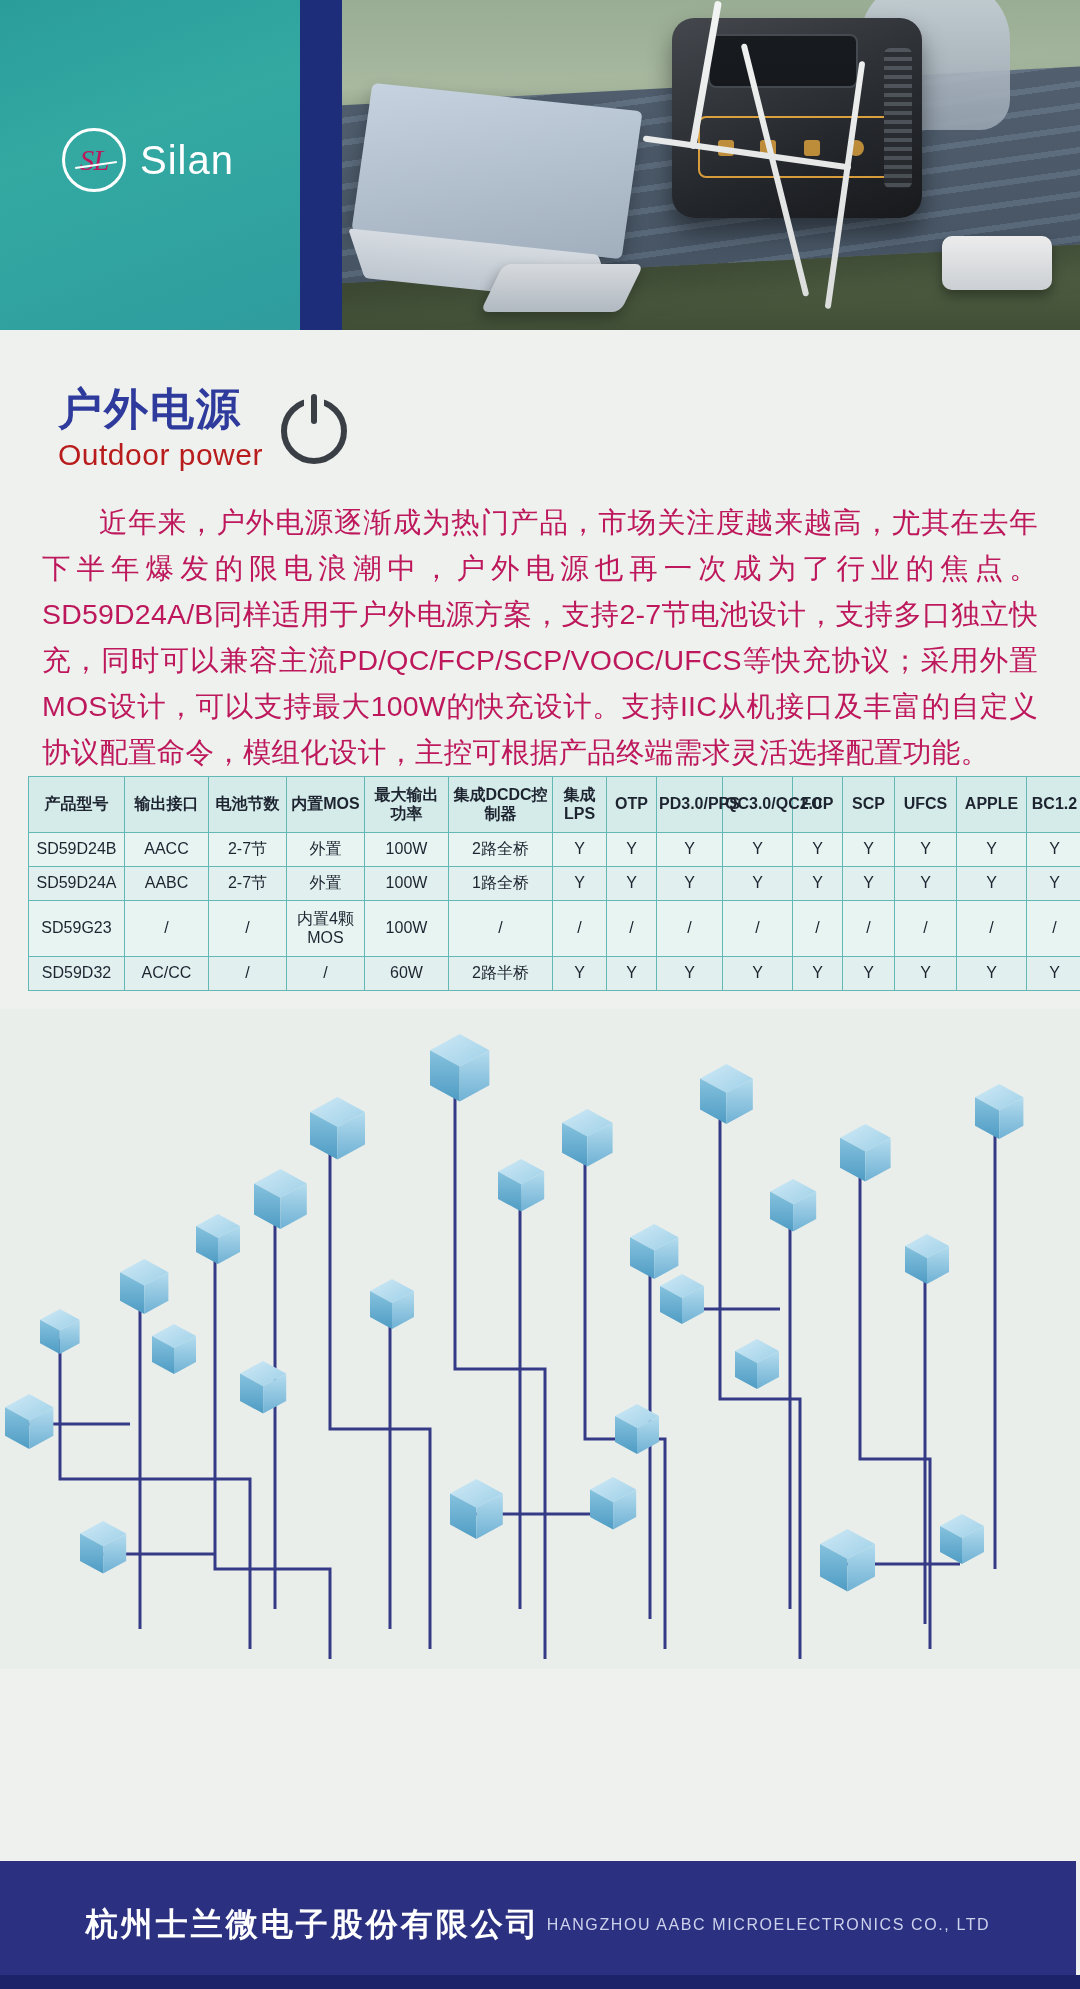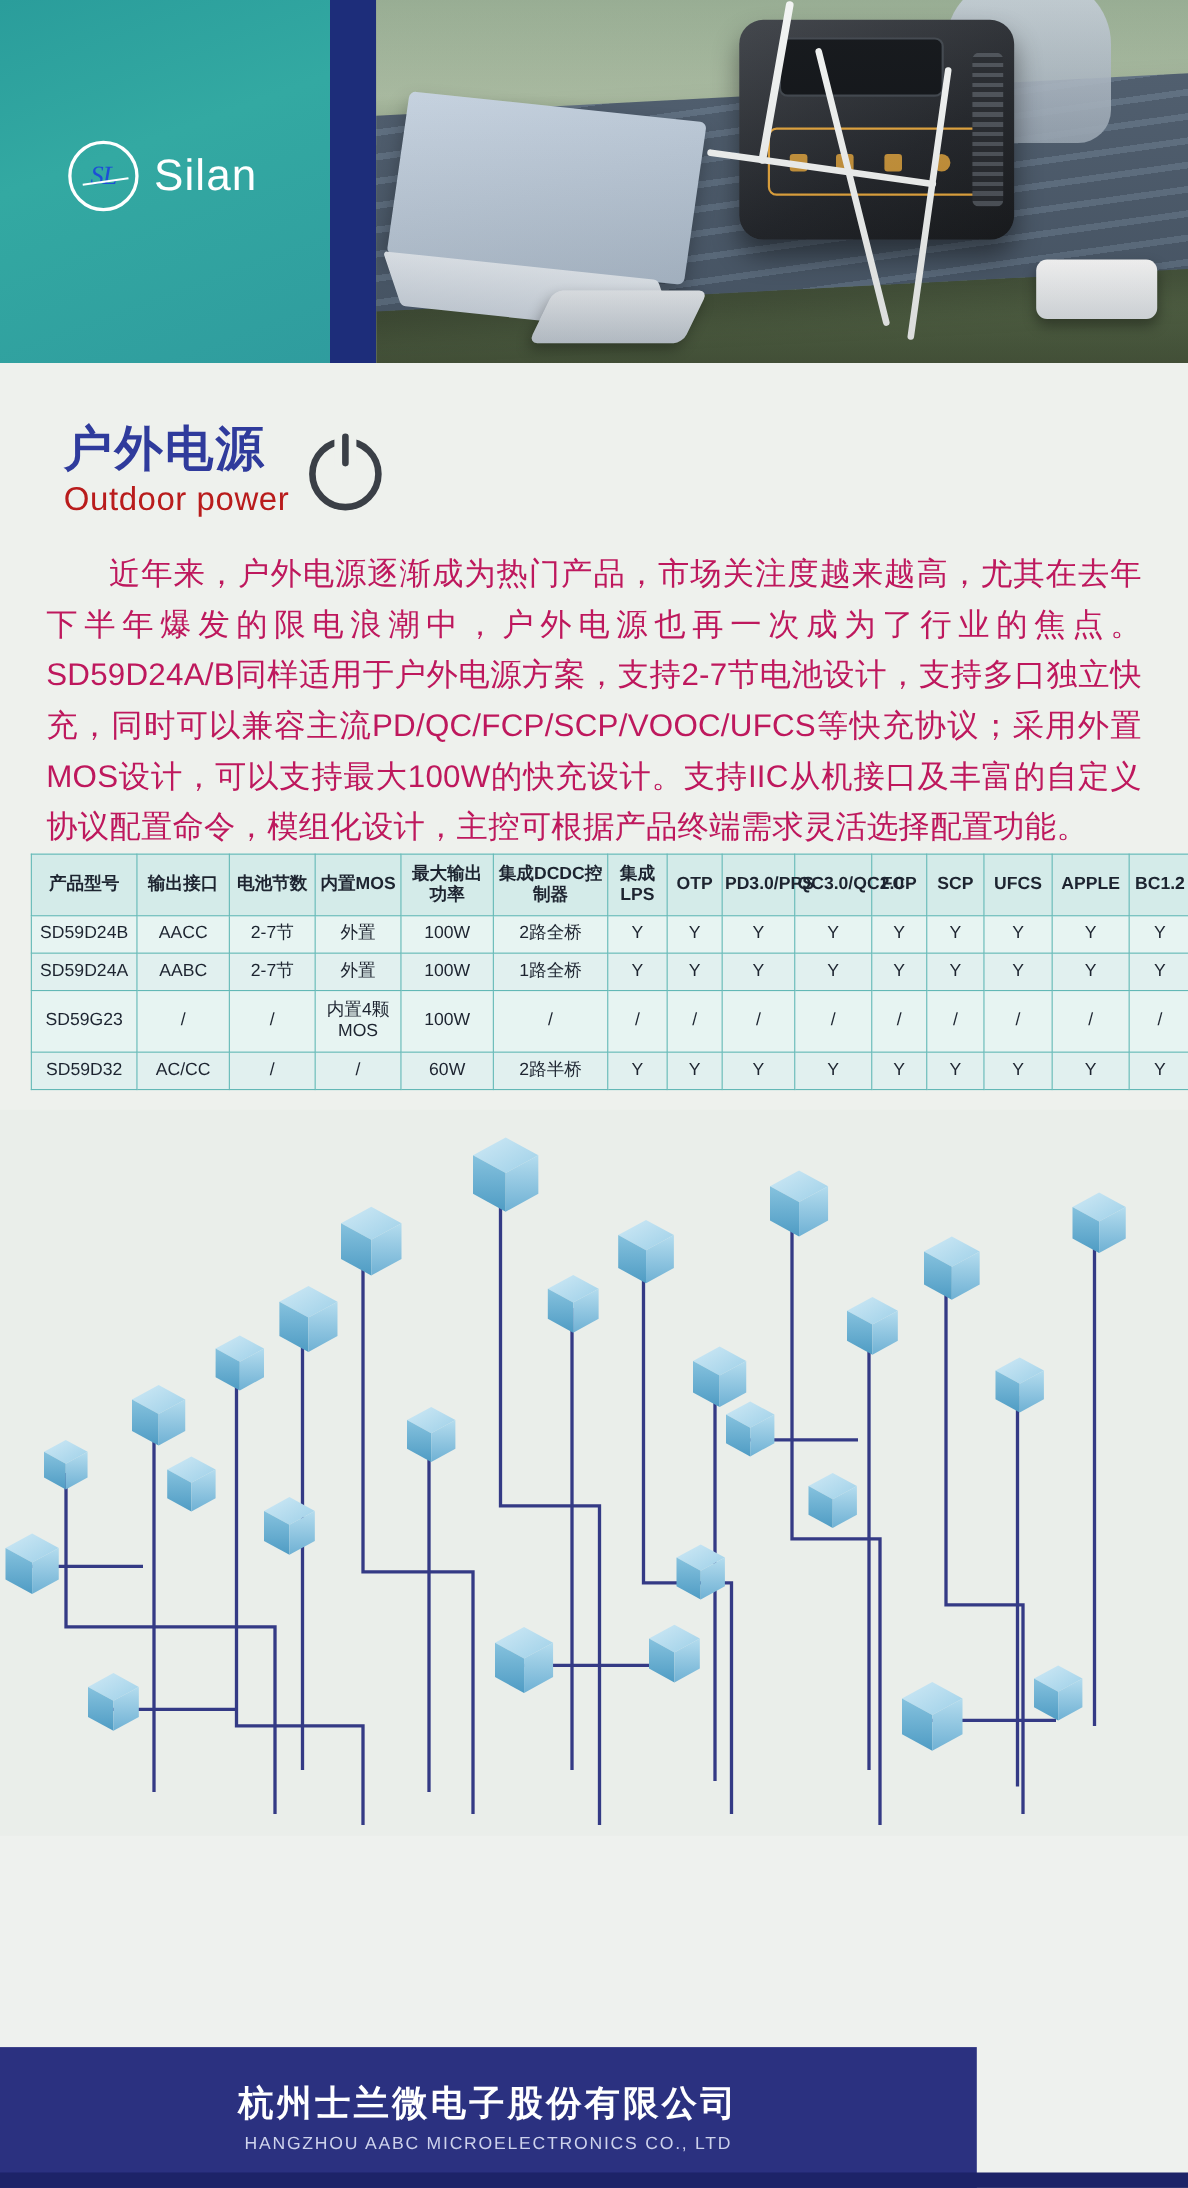--- a/index.html
+++ b/index.html
@@ -45,24 +45,24 @@
   .logo-mark {
     width: 64px; height: 64px;
     border: 3px solid #ffffff;
     border-radius: 50%;
     position: relative;
   }
   .logo-mark .sl {
     position: absolute;
     left: 0; top: 0; right: 0; bottom: 0;
     display: flex; align-items: center; justify-content: center;
-    color: #1d4ed8;
+    color: #be185d;
     font-family: "Liberation Serif", serif;
     font-style: italic;
-    font-size: 24px;
+    font-size: 29px;
     letter-spacing: -1px;
   }
   .logo-mark::after {
     content: "";
     position: absolute;
     left: 10px; top: 33px;
     width: 42px; height: 2px;
     background: #fff;
     transform: rotate(-8deg);
   }
@@ -311,26 +311,25 @@
     margin-top: 18px;
     background: #eaeeea;
     overflow: hidden;
   }
   .graphic svg { position: absolute; left: 0; top: 0; }
 
   
   .footer {
     position: absolute;
     left: 0; bottom: 0;
-    width: 888px;
+    width: 1076px;
     height: 128px;
     background: #2b3180;
     color: #ffffff;
     display: flex;
-    flex-direction: column;
     align-items: center;
     justify-content: center;
     gap: 6px;
   }
   .footer .cn {
     font-size: 32px;
     font-weight: 700;
     letter-spacing: 3px;
   }
   .footer .en {

